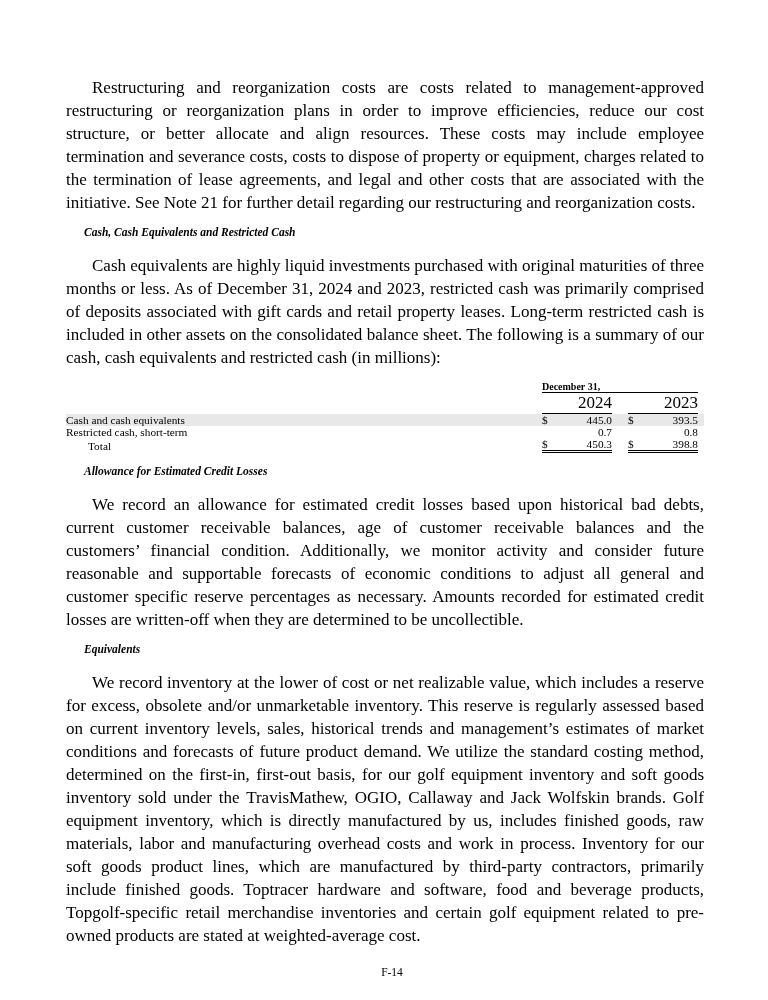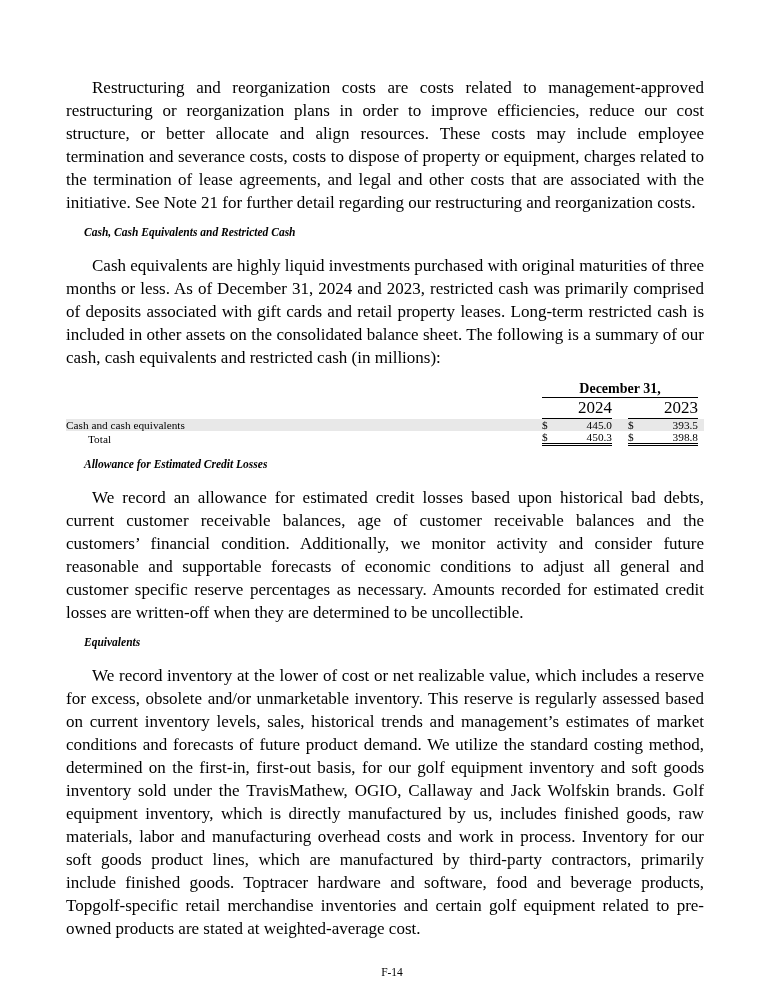--- a/index.html
+++ b/index.html
@@ -61,23 +61,23 @@
     padding: 2px 0 2px 4px;
   }
   .num {
     width: 56px;
     text-align: right;
     padding: 2px 4px 2px 0;
   }
   .spacer { width: 16px; }
   .shade { background: #e8e8e8; padding-left: 6px; }
   .hdr-group {
-    text-align: center;
+    text-align: left;
     font-weight: bold;
-    font-size: 14px;
+    font-size: 10px;
     padding-bottom: 1px;
   }
   .hdr-year {
     text-align: right;
     font-weight: normal;
     font-size: 17px;
     padding-bottom: 1px;
   }
   .bb { border-bottom: 1px solid #000; }
   .dbl-b { border-bottom: 3px double #000; }
@@ -134,20 +134,30 @@
         <td class="lbl">Cash and cash equivalents</td>
         <td class="spacer"></td>
         <td class="cur">$</td>
         <td class="num">445.0</td>
         <td class="spacer"></td>
         <td class="cur">$</td>
         <td class="num">393.5</td>
         <td></td>
       </tr>
       <tr>
+        <td class="lbl">Restricted cash, short-term</td>
+        <td class="spacer"></td>
+        <td class="cur"></td>
+        <td class="num">0.7</td>
+        <td class="spacer"></td>
+        <td class="cur"></td>
+        <td class="num">0.8</td>
+        <td></td>
+      </tr>
+      <tr>
         <td class="lbl indent">Total</td>
         <td class="spacer"></td>
         <td class="cur dbl-b">$</td>
         <td class="num dbl-b">450.3</td>
         <td class="spacer"></td>
         <td class="cur dbl-b">$</td>
         <td class="num dbl-b">398.8</td>
         <td></td>
       </tr>
     </tbody>

